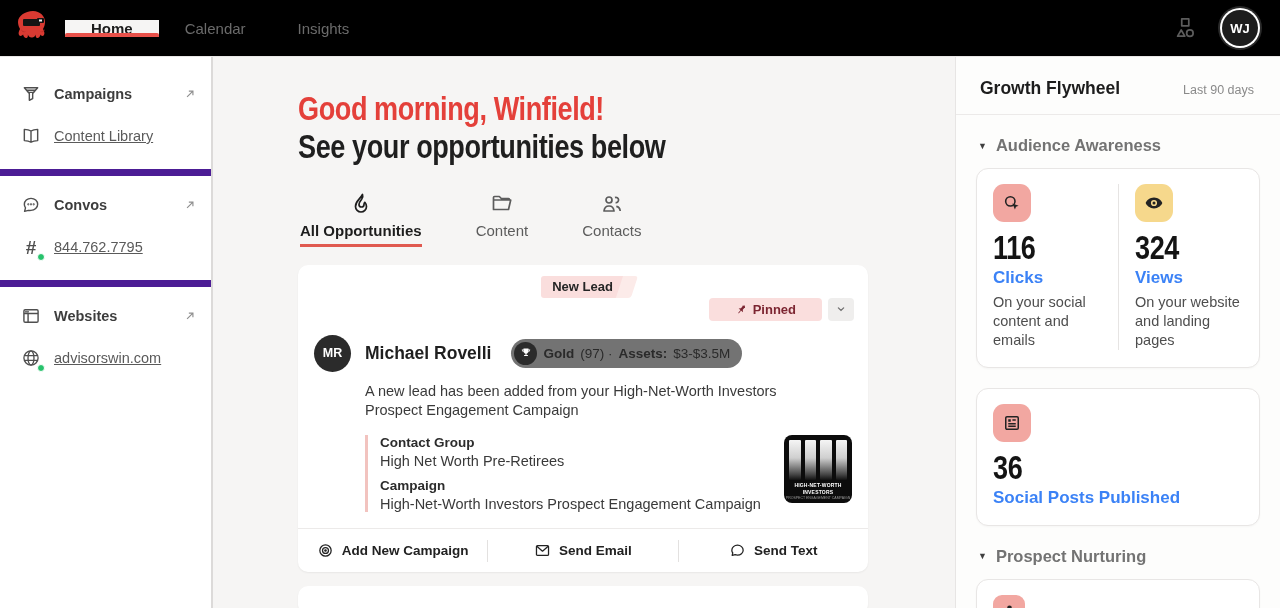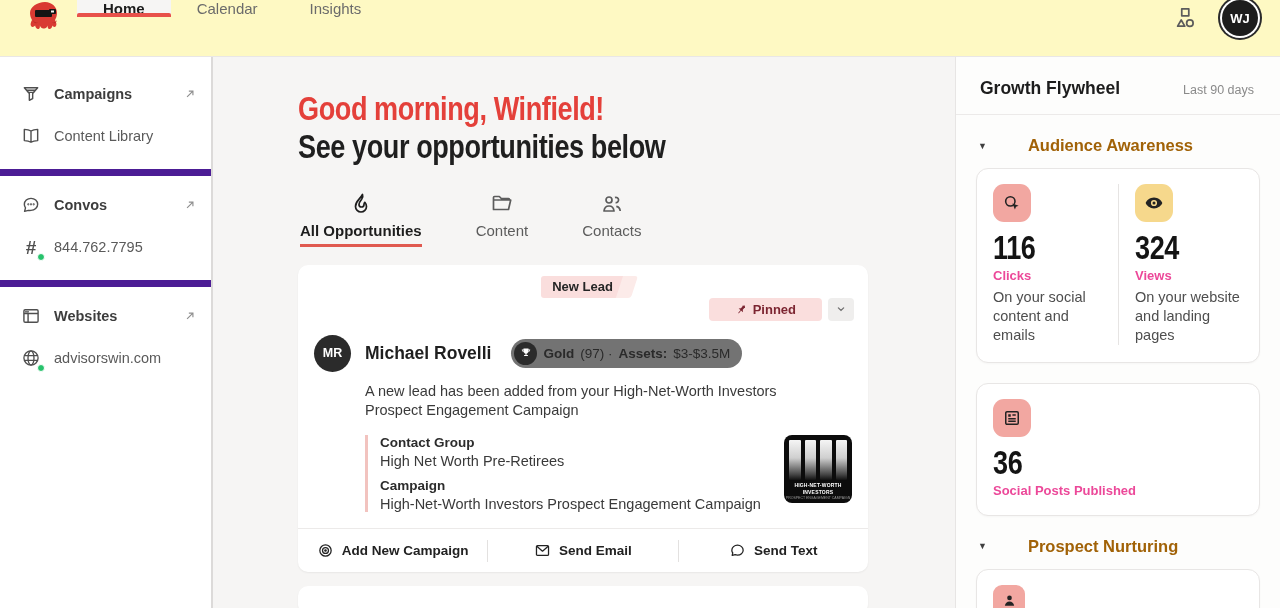--- a/index.html
+++ b/index.html
@@ -1,22 +1,22 @@
 <!DOCTYPE html>
 <html><head>
 <meta charset="utf-8">
 <style>
   * { margin:0; padding:0; box-sizing:border-box; }
   html,body { width:1280px; height:608px; overflow:hidden; background:#fff;
     font-family:"Liberation Sans","DejaVu Sans",sans-serif; color:#232323; }
   .app { width:1280px; height:608px; display:flex; flex-direction:column; }
 
   
-  .topbar { height:57px; flex:0 0 57px; display:flex; align-items:flex-start; background:#fef9c3;
-    border-bottom:1px solid #e9e7e6;padding-left:12px; }
+  .topbar { height:57px; flex:0 0 57px; display:flex; align-items:center; background:#000000;
+    border-bottom:1px solid #e9e7e6; }
   .logo-wrap { width:65px; display:flex; align-items:center; justify-content:center; }
   .nav-tabs { display:flex; align-items:stretch; }
   .nav-tab { display:flex; align-items:center; padding:0 26px; font-size:15px; color:#6b6b6b;
     position:relative; cursor:pointer; }
   .nav-tab.active { background:#f6f5f4; color:#1d1d1d; font-weight:700; }
   .nav-tab.active::after { content:""; position:absolute; left:0; right:0; bottom:0; height:4px;
     background:#e8514a; border-radius:2px 2px 0 0; }
   .topbar-right { margin-left:auto; display:flex; align-items:center; gap:22px; padding-right:16px; }
   .icon-btn { width:30px; height:30px; display:flex; align-items:center; justify-content:center; color:#5c5c5c; }
   .avatar-lg { width:36px; height:36px; border-radius:50%; background:#1d1d1d; color:#fff;
@@ -28,21 +28,21 @@
 
   
   .sidebar { width:213px; flex:0 0 213px; background:#fff; border-right:2px solid #dcdad9; padding-top:8px; }
   .side-group { padding:8px 0 12px; border-bottom:7px solid #4c1d95; }
   .side-group:last-child { border-bottom:none; }
   .side-item { display:flex; align-items:center; gap:12px; padding:10px 14px 10px 20px; cursor:pointer; }
   .side-item .s-icon { width:22px; height:22px; color:#4f4f4f; position:relative; flex:0 0 22px;
     display:flex; align-items:center; justify-content:center; }
   .side-item .s-label { font-size:14.5px; color:#474747; }
   .side-item.primary .s-label { font-weight:700; color:#3d3d3d; }
-  .side-item.secondary .s-label { color:#5a5a5a; }
+  .side-item.secondary .s-label { color:#5a5a5a;text-decoration:underline; }
   .side-item .ext { margin-left:auto; color:#8f8f8f; width:14px; height:14px; }
   .gdot { position:absolute; right:-3px; bottom:-3px; width:8px; height:8px; border-radius:50%;
     background:#27c26c; border:1.5px solid #fff; }
   .hash-glyph { font-size:19px; font-weight:700; color:#4f4f4f; line-height:1; }
 
   
   .main { flex:1; background:#f6f5f4; overflow:hidden; padding:34px 0 0 85px; }
   .cond { display:inline-block; transform:scaleX(.82); transform-origin:0 50%; letter-spacing:-.5px; }
   .greet1 { font-size:33px; font-weight:700; color:#e4403a; line-height:1.1; }
   .greet2 { font-size:33px; font-weight:700; color:#1f1f1f; line-height:1.1; margin-top:2px; }
@@ -103,31 +103,31 @@
 
   
   .flywheel { width:325px; flex:0 0 325px; background:#fdfdfc; border-left:1px solid #e7e5e4; overflow:hidden; }
   .fw-head { display:flex; align-items:baseline; justify-content:space-between; padding:21px 26px 15px 24px;
     border-bottom:1px solid #eceae9; }
   .fw-title { font-size:17.5px; font-weight:700; color:#1d1d1d; }
   .fw-period { font-size:12.5px; color:#8a8a8a; }
   .fw-body { padding:0 20px; }
   .sec-head { display:flex; align-items:center; gap:9px; margin:21px 0 13px 2px; cursor:pointer; }
   .sec-head .tri { font-size:9px; color:#3f3f3f; }
-  .sec-head .sec-label { font-size:16.5px; font-weight:700; color:#a16207;margin-left:32px; }
+  .sec-head .sec-label { font-size:16.5px; font-weight:700; color:#737373; }
   .stat-card { background:#fff; border:1px solid #e8e6e5; border-radius:12px; padding:15px 16px 17px;
     box-shadow:0 1px 2px rgba(0,0,0,.03); }
   .stat-card + .stat-card { margin-top:20px; }
   .two-col { display:grid; grid-template-columns:1fr 1fr; }
   .two-col .col2 { border-left:1px solid #e6e4e3; padding-left:16px; }
   .two-col .col1 { padding-right:14px; }
   .ic-badge { width:38px; height:38px; border-radius:11px; display:flex; align-items:center;
     justify-content:center; color:#232323; }
   .stat-num { font-size:33px; font-weight:700; color:#141414; margin:9px 0 1px; line-height:1.05; }
-  .stat-label { font-size:13px; font-weight:700; color:#ec4899; margin-top:2px; }
+  .stat-label { font-size:17px; font-weight:700; color:#3b82f6; margin-top:2px; }
   .stat-desc { font-size:14.5px; color:#4e4e4e; line-height:1.32; margin-top:5px; }
   svg { display:block; }
 </style>
 </head>
 <body>
 
 <div class="app">
 
   <header class="topbar">
     <div class="logo-wrap">

